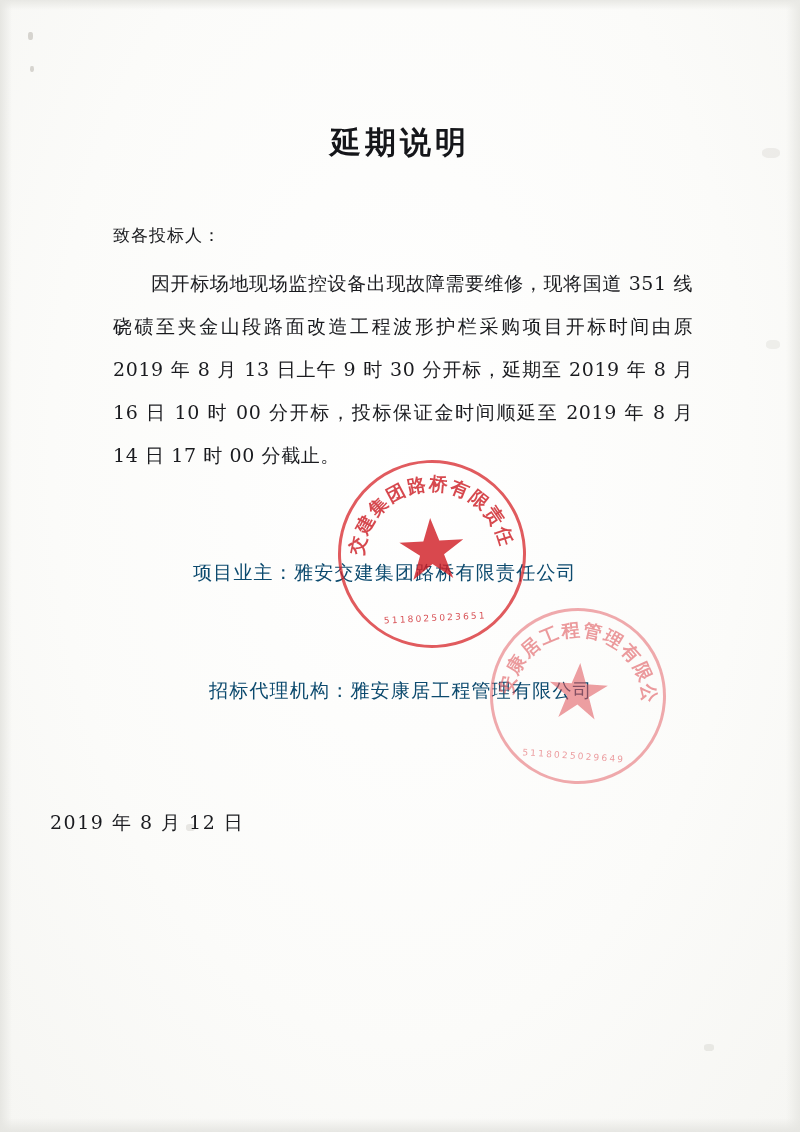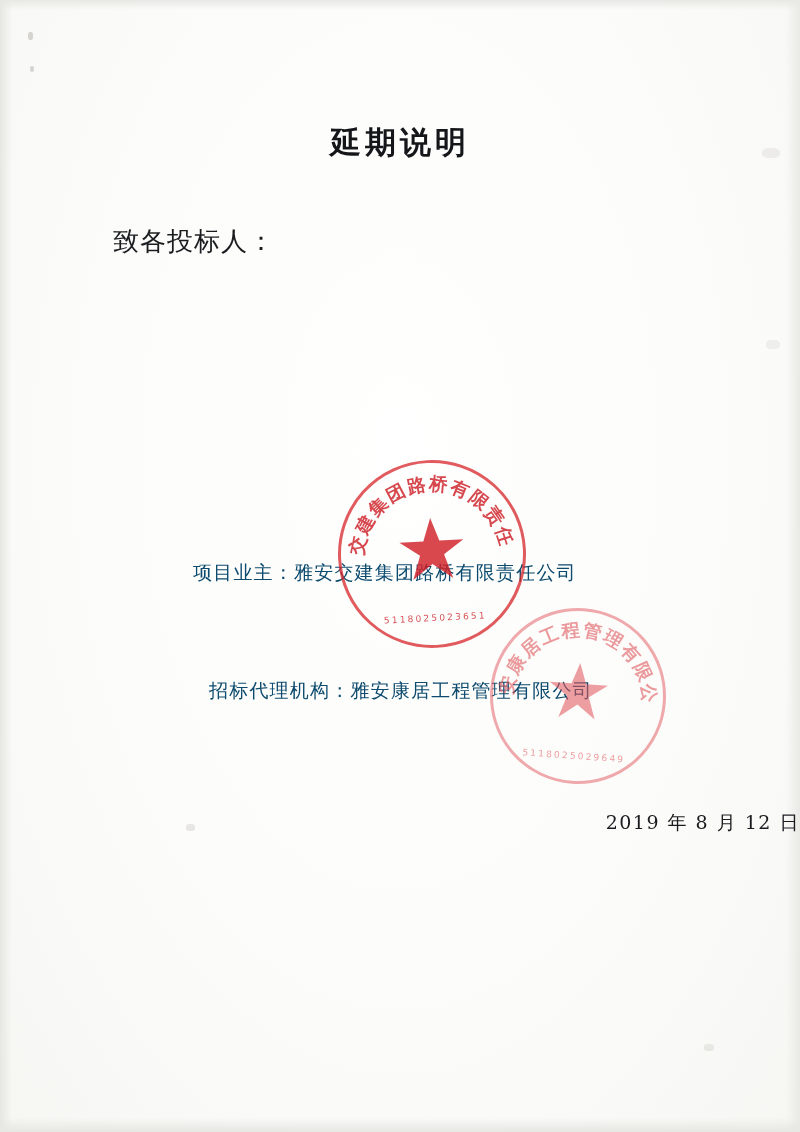--- a/index.html
+++ b/index.html
@@ -67,21 +67,21 @@
     letter-spacing: 4px;
     font-weight: 700;
     color: #15161a;
     font-family: Liberation Sans, sans-serif;
   }
 
   .salutation {
     position: absolute;
     top: 224px;
     left: 113px;
-    font-size: 26px;
+    font-size: 17px;
     letter-spacing: 1px;
     color: #1a1b1f;
   }
 
   .body-text {
     position: absolute;
     top: 262px;
     left: 113px;
     width: 580px;
     font-size: 19px;
@@ -99,21 +99,21 @@
     color: #0c4a6e;
   }
   .signer-owner { top: 560px; left: 193px; }
   .signer-agent { top: 678px; left: 193px; margin-left: 16px; }
 
   .date-line {
     position: absolute;
     top: 810px;
     left: 0;
     width: 800px;
-    text-align: right;
+    text-align: left;
     font-size: 19px;
     letter-spacing: 1.5px;
     color: #1a1b1f;
     padding-left: 50px;
     box-sizing: border-box;
   }
 
   
   .stamp {
     position: absolute;
@@ -186,20 +186,21 @@
   <div class="speck" style="left:186px; top:824px; width:9px; height:7px; opacity:.3;"></div>
   <div class="speck" style="left:704px; top:1044px; width:10px; height:7px; opacity:.25;"></div>
 </div>
 
 <div class="doc">
 
   <div class="title">延期说明</div>
 
   <div class="salutation">致各投标人：</div>
 
+  <div class="body-text">因开标场地现场监控设备出现故障需要维修，现将国道 351 线硗碛至夹金山段路面改造工程波形护栏采购项目开标时间由原 2019 年 8 月 13 日上午 9 时 30 分开标，延期至 2019 年 8 月 16 日 10 时 00 分开标，投标保证金时间顺延至 2019 年 8 月 14 日 17 时 00 分截止。</div>
 
   <div class="signer signer-owner">项目业主：雅安交建集团路桥有限责任公司</div>
 
   <div class="signer signer-agent">招标代理机构：雅安康居工程管理有限公司</div>
 
   <div class="date-line">2019 年 8 月 12 日</div>
 
   <div class="stamp stamp-1">
     <svg class="stamp-arc" viewBox="0 0 188 188">
       <defs>

